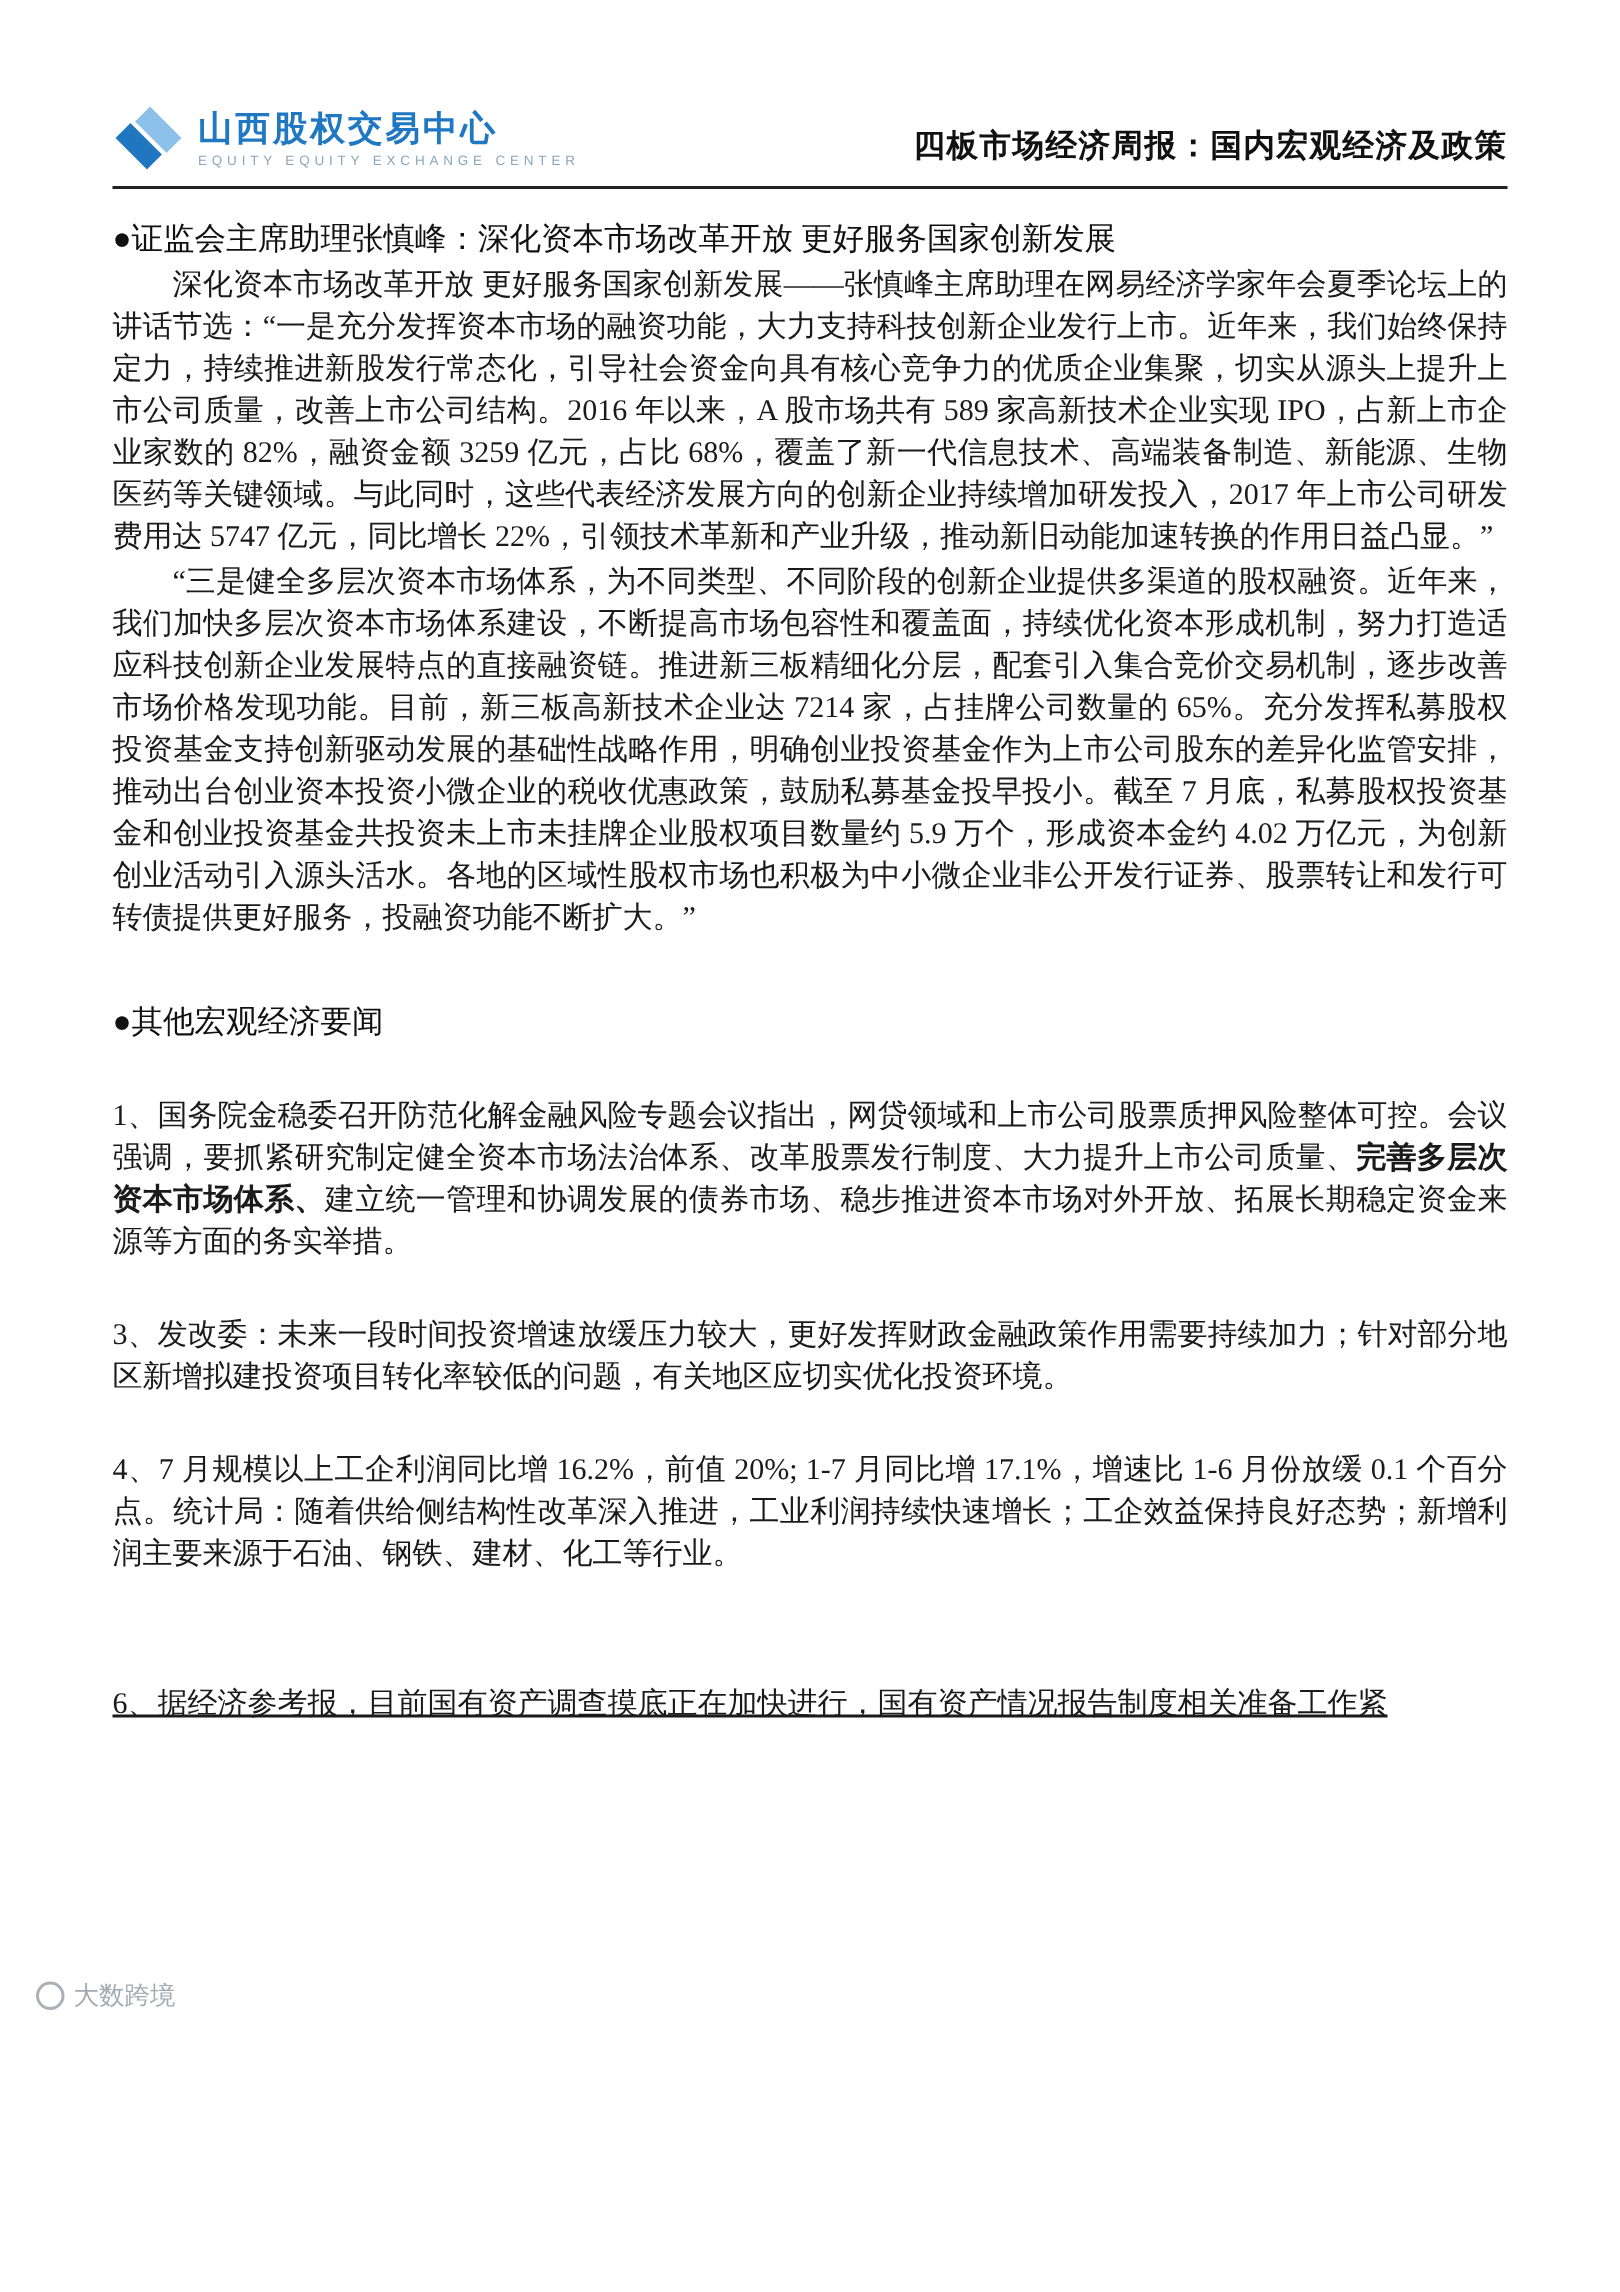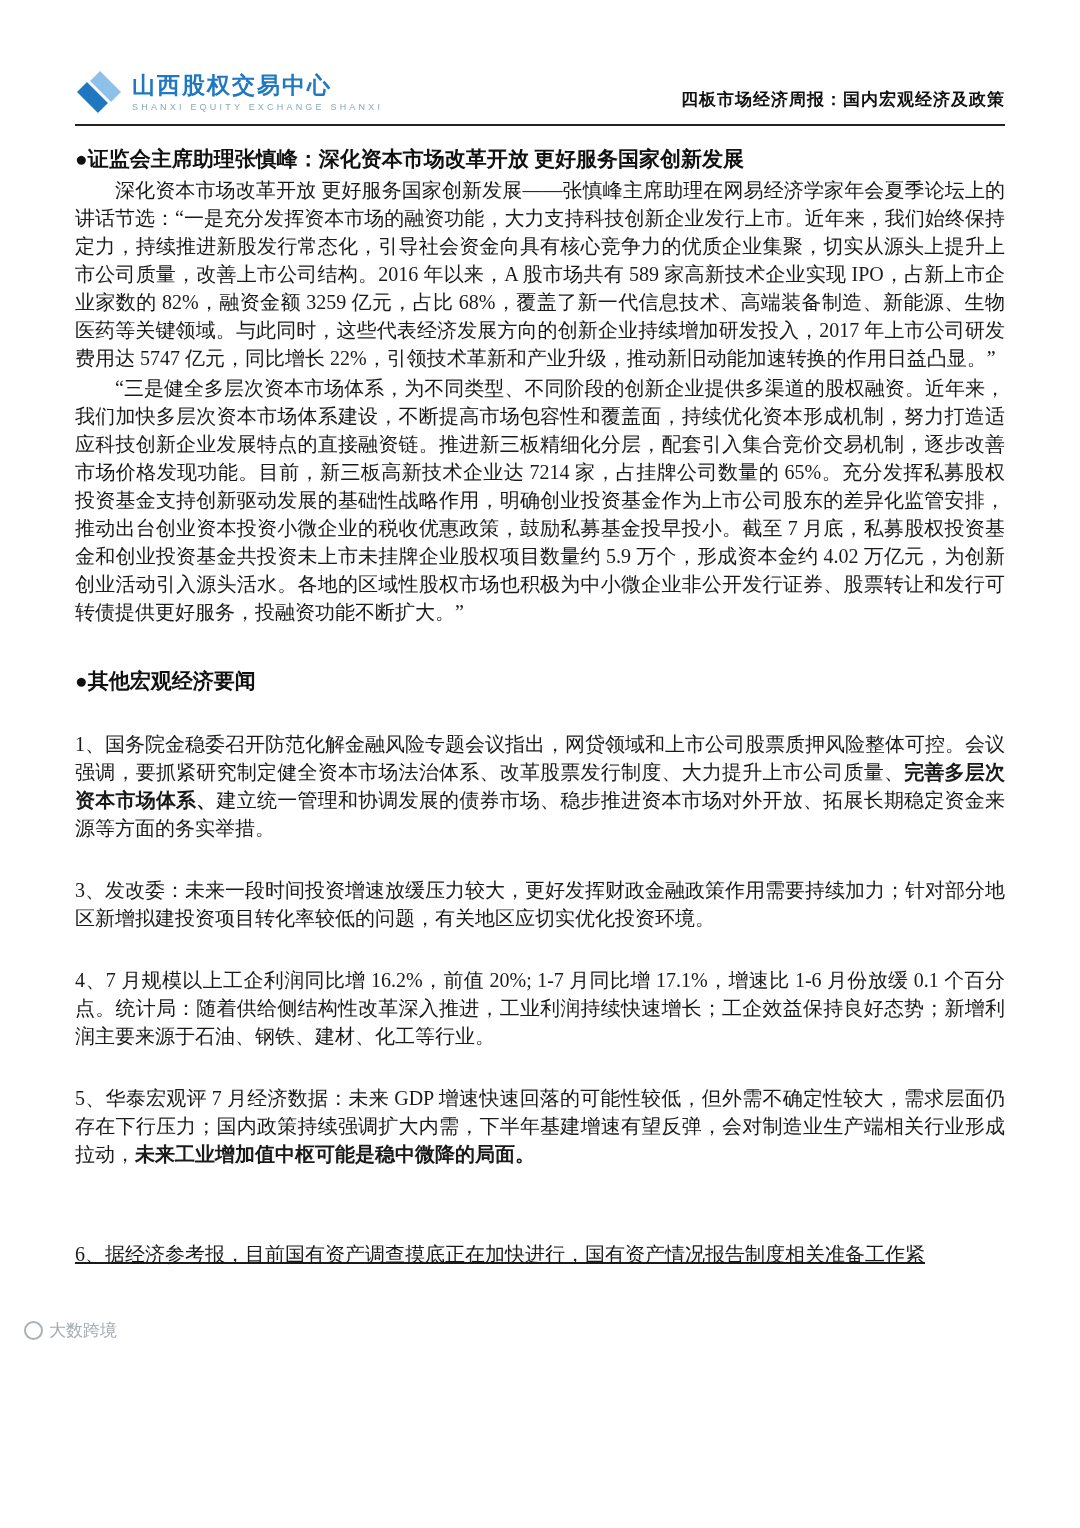--- a/index.html
+++ b/index.html
@@ -7,27 +7,27 @@
   html,body { background:#ffffff; }
   body { font-family:"Liberation Serif","DejaVu Serif",serif; }
   .page { position:relative; width:1080px; height:1356px; background:#ffffff; overflow:hidden; margin:0 auto; }
 
   
   .header { display:flex; justify-content:space-between; align-items:flex-end; padding:68px 75px 0 75px; }
   .logo { display:flex; align-items:center; gap:9px; }
   .logo-svg { display:block; }
   .logo-title { font-family:"Liberation Sans","DejaVu Sans",sans-serif; font-size:23px; font-weight:bold; color:#1f78c1; letter-spacing:2px; line-height:1.15; }
   .logo-subtitle { font-family:"Liberation Sans","DejaVu Sans",sans-serif; font-size:9px; color:#8aa7bd; letter-spacing:3.2px; margin-top:4px; }
-  .report-title { font-size:17px; font-weight:bold; color:#111; padding-bottom:5px; letter-spacing:1px; }
+  .report-title { font-size:21px; font-weight:bold; color:#111; padding-bottom:5px; letter-spacing:1px; }
   .header-rule { margin:8px 75px 0 75px; border-top:2px solid #222; }
 
   
   .content { padding:10px 75px 0 75px; color:#1a1a1a; font-size:20px; line-height:28px; text-align:justify; }
   .continuation { padding-left:30px; }
-  .headline { font-size:21px; font-weight:bold; line-height:30px; margin-top:8px; color:#111; }
+  .headline { font-size:21px; font-weight:normal; line-height:30px; margin-top:8px; color:#111; }
   .para { text-indent:2em; margin-top:2px; }
   .headline.section2 { margin-top:40px; }
   .news-item { margin-top:34px; }
   .news-item.last { margin-top:72px;text-decoration:underline; }
   .news-item .b { font-weight:bold; }
 
   
   .footer-rule { position:absolute; left:75px; right:75px; top:1412px; border-top:3px solid #1a1a1a; }
   .page-badge { position:absolute; top:1421px; right:30px; width:38px; height:29px; background:#2e80c3; color:#ffffff; font-size:17px; font-family:"Liberation Sans","DejaVu Sans",sans-serif; display:flex; align-items:center; justify-content:center; }
 
@@ -42,21 +42,21 @@
 
   <div class="header">
     <div class="logo">
       <svg class="logo-svg" width="48" height="48" viewBox="0 0 48 48" aria-hidden="true">
         <path d="M24 2 L46 24 L35 35 L13 13 Z" fill="#8ec1e9"></path>
         <path d="M2 24 L24 46 L35 35 L13 13 Z" fill="#2176c0"></path>
         <path d="M24 2 L13 13 L24 24 L35 35 L24 46" fill="none" stroke="#ffffff" stroke-width="3"></path>
       </svg>
       <div class="logo-text">
         <div class="logo-title">山西股权交易中心</div>
-        <div class="logo-subtitle">SHANXI  EQUITY  EXCHANGE  SHANXI</div>
+        <div class="logo-subtitle">EQUITY  EQUITY  EXCHANGE  CENTER</div>
       </div>
     </div>
     <div class="report-title">四板市场经济周报：国内宏观经济及政策</div>
   </div>
 
   <div class="header-rule"></div>
 
   <div class="content">
 
     <h2 class="headline">●证监会主席助理张慎峰：深化资本市场改革开放 更好服务国家创新发展</h2>
@@ -65,21 +65,20 @@
 
     <h2 class="headline section2">●其他宏观经济要闻</h2>
 
     <p class="news-item"><span>1、国务院金稳委召开防范化解金融风险专题会议指出，网贷领域和上市公司股票质押风险整体可控。会议强调，要抓紧研究制定健全资本市场法治体系、改革股票发行制度、大力提升上市公司质量、</span><span class="b">完善多层次资本市场体系、</span><span>建立统一管理和协调发展的债券市场、稳步推进资本市场对外开放、拓展长期稳定资金来源等方面的务实举措。</span></p>
 
 
     <p class="news-item"><span>3、发改委：未来一段时间投资增速放缓压力较大，更好发挥财政金融政策作用需要持续加力；针对部分地区新增拟建投资项目转化率较低的问题，有关地区应切实优化投资环境。</span><span class="b"></span><span></span></p>
 
     <p class="news-item"><span>4、7 月规模以上工企利润同比增 16.2%，前值 20%; 1-7 月同比增 17.1%，增速比 1-6 月份放缓 0.1 个百分点。统计局：随着供给侧结构性改革深入推进，工业利润持续快速增长；工企效益保持良好态势；新增利润主要来源于石油、钢铁、建材、化工等行业。</span><span class="b"></span><span></span></p>
 
-    <p class="news-item"><span>5、华泰宏观评 7 月经济数据：未来 GDP 增速快速回落的可能性较低，但外需不确定性较大，需求层面仍存在下行压力；国内政策持续强调扩大内需，下半年基建增速有望反弹，会对制造业生产端相关行业形成拉动，</span><span class="b">未来工业增加值中枢可能是稳中微降的局面。</span><span></span></p>
 
     <p class="news-item last"><span>6、据经济参考报，目前国有资产调查摸底正在加快进行，国有资产情况报告制度相关准备工作紧</span><span class="b"></span><span></span></p>
   </div>
 
   <div class="footer-rule"></div>
   <div class="page-badge">4</div>
 
   <div class="watermark">
     <span class="wm-icon"></span>
     <span>大数跨境</span>

